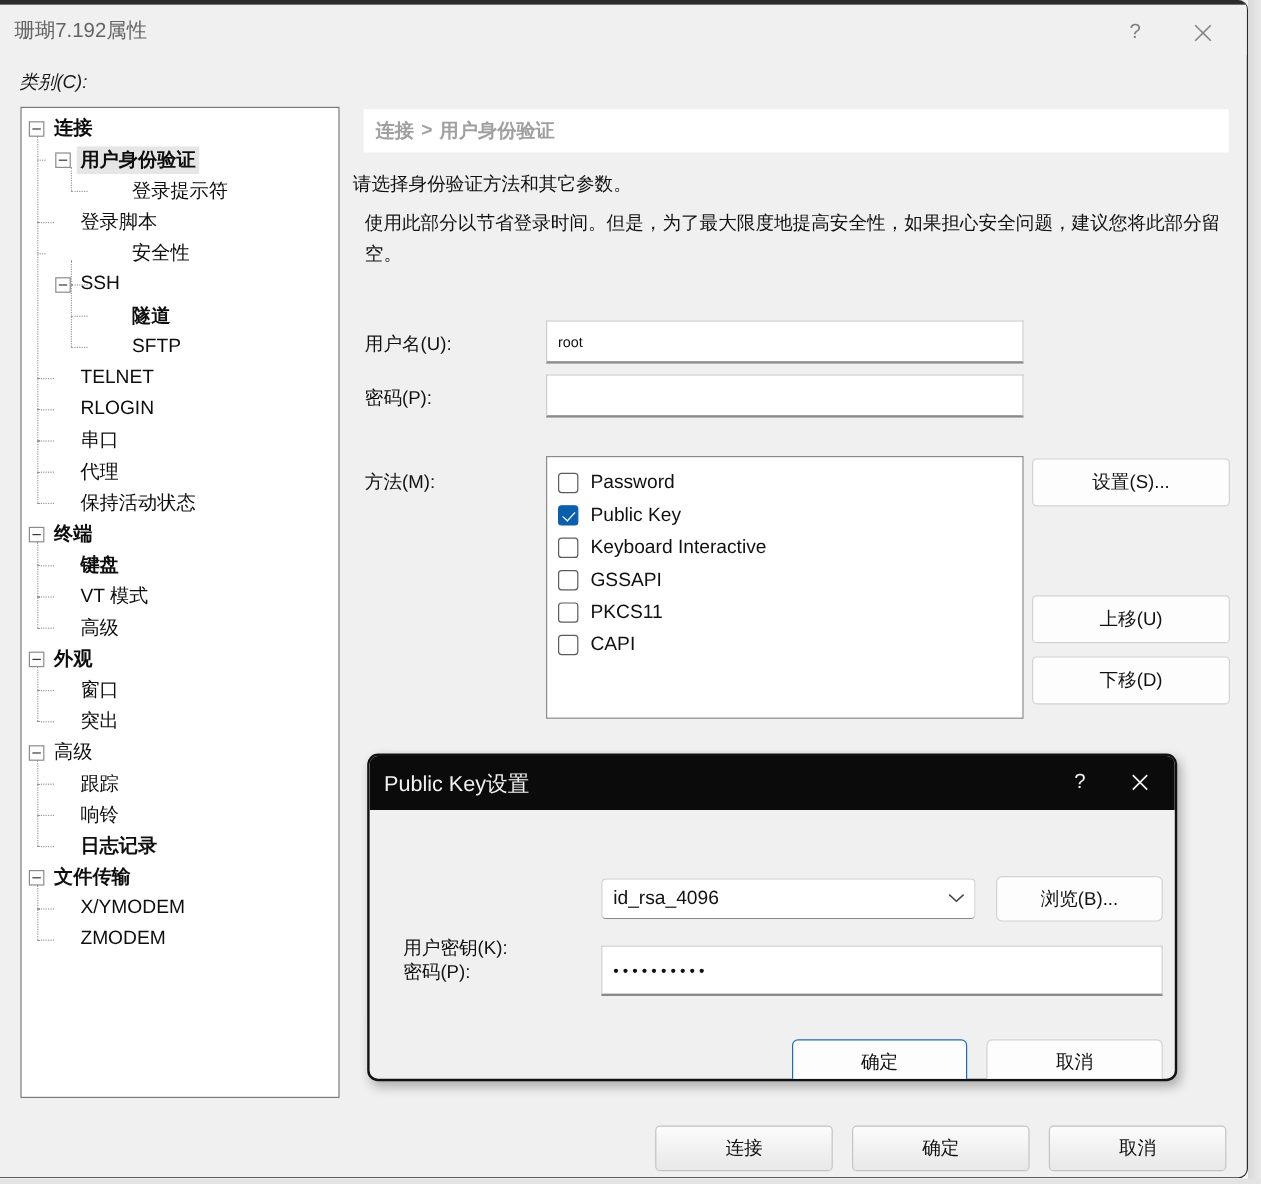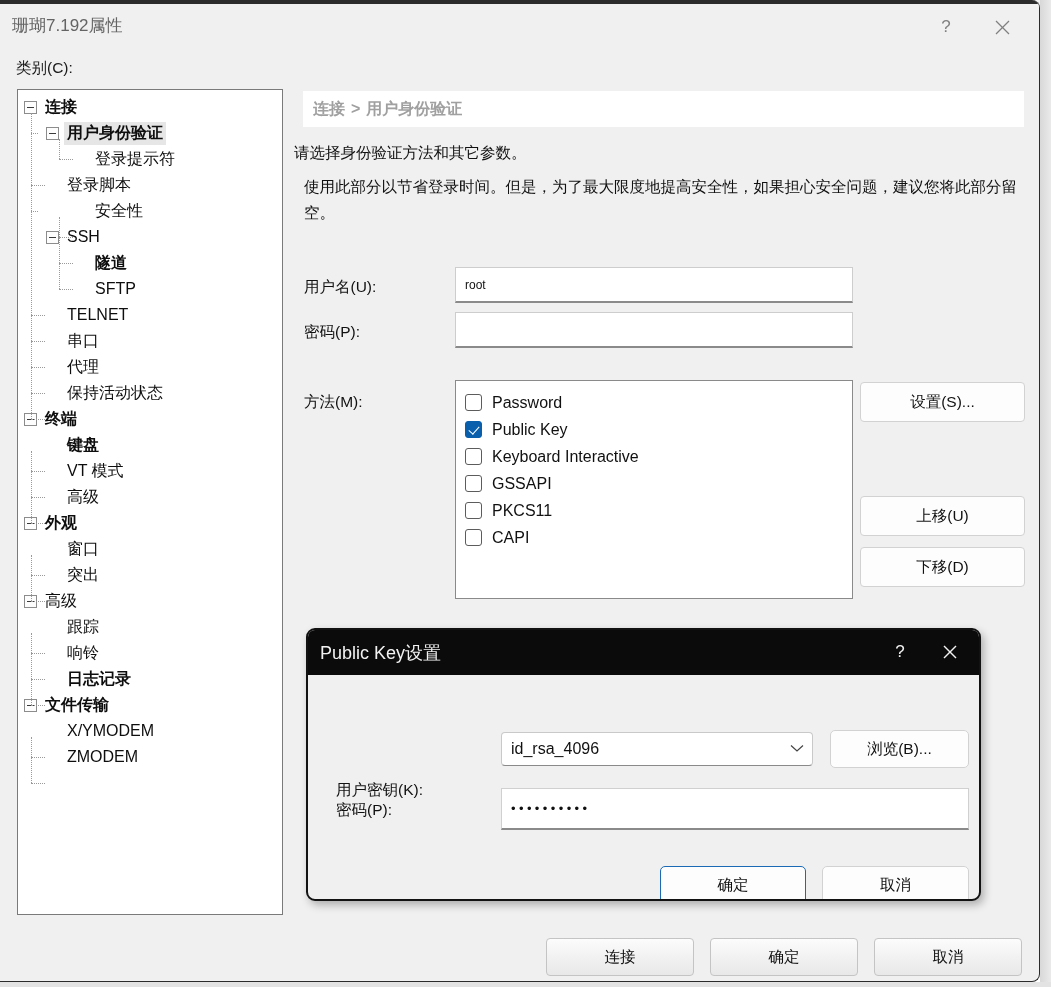--- a/index.html
+++ b/index.html
@@ -53,20 +53,21 @@
   }
   .tb-help { right: 70px; font-size: 17px; }
   .tb-close { right: 14px; }
   .tb-close svg { display:block; }
 
   
   .cat-label {
     position: absolute; left: 16px; top: 58px;
     font-size: 15.5px; color: #1a1a1a;
     white-space: nowrap;
+    font-style: italic;
   }
 
   
   .tree-box {
     position: absolute;
     left: 17px; top: 89px;
     width: 266px; height: 826px;
     background: #ffffff;
     border: 1px solid #7a7a7a;
     overflow: hidden;
@@ -75,21 +76,21 @@
   .t-row {
     position: relative;
     height: 26px;
     display: flex; align-items: center;
     font-size: 16px; color: #0e0e0e;
     white-space: nowrap;
     cursor: default;
   }
   .t-lvl0 { padding-left: 6px; }
   .t-lvl1 { padding-left: 28px; }
-  .t-lvl2 { padding-left: 56px; }
+  .t-lvl2 { padding-left: 56px; gap: 15px; }
   .t-bold { font-weight: bold; }
   .t-sel .t-lbl {
     background: #e6e6e6;
   }
   .t-lbl { padding: 1px 3px; }
 
   .exp {
     width: 13px; height: 13px;
     border: 1px solid #8c8c8c;
     background: #fdfdfd;
@@ -372,20 +373,24 @@
             <span class="nub"></span>
             <span class="t-lbl">隧道</span>
           </div>
           <div class="t-row t-lvl2">
             <span class="nub"></span>
             <span class="t-lbl">SFTP</span>
           </div>
           <div class="t-row t-lvl1">
             <span class="nub"></span>
             <span class="t-lbl">TELNET</span>
+          </div>
+          <div class="t-row t-lvl1">
+            <span class="nub"></span>
+            <span class="t-lbl">RLOGIN</span>
           </div>
           <div class="t-row t-lvl1">
             <span class="nub"></span>
             <span class="t-lbl">串口</span>
           </div>
           <div class="t-row t-lvl1">
             <span class="nub"></span>
             <span class="t-lbl">代理</span>
           </div>
           <div class="t-row t-lvl1">

